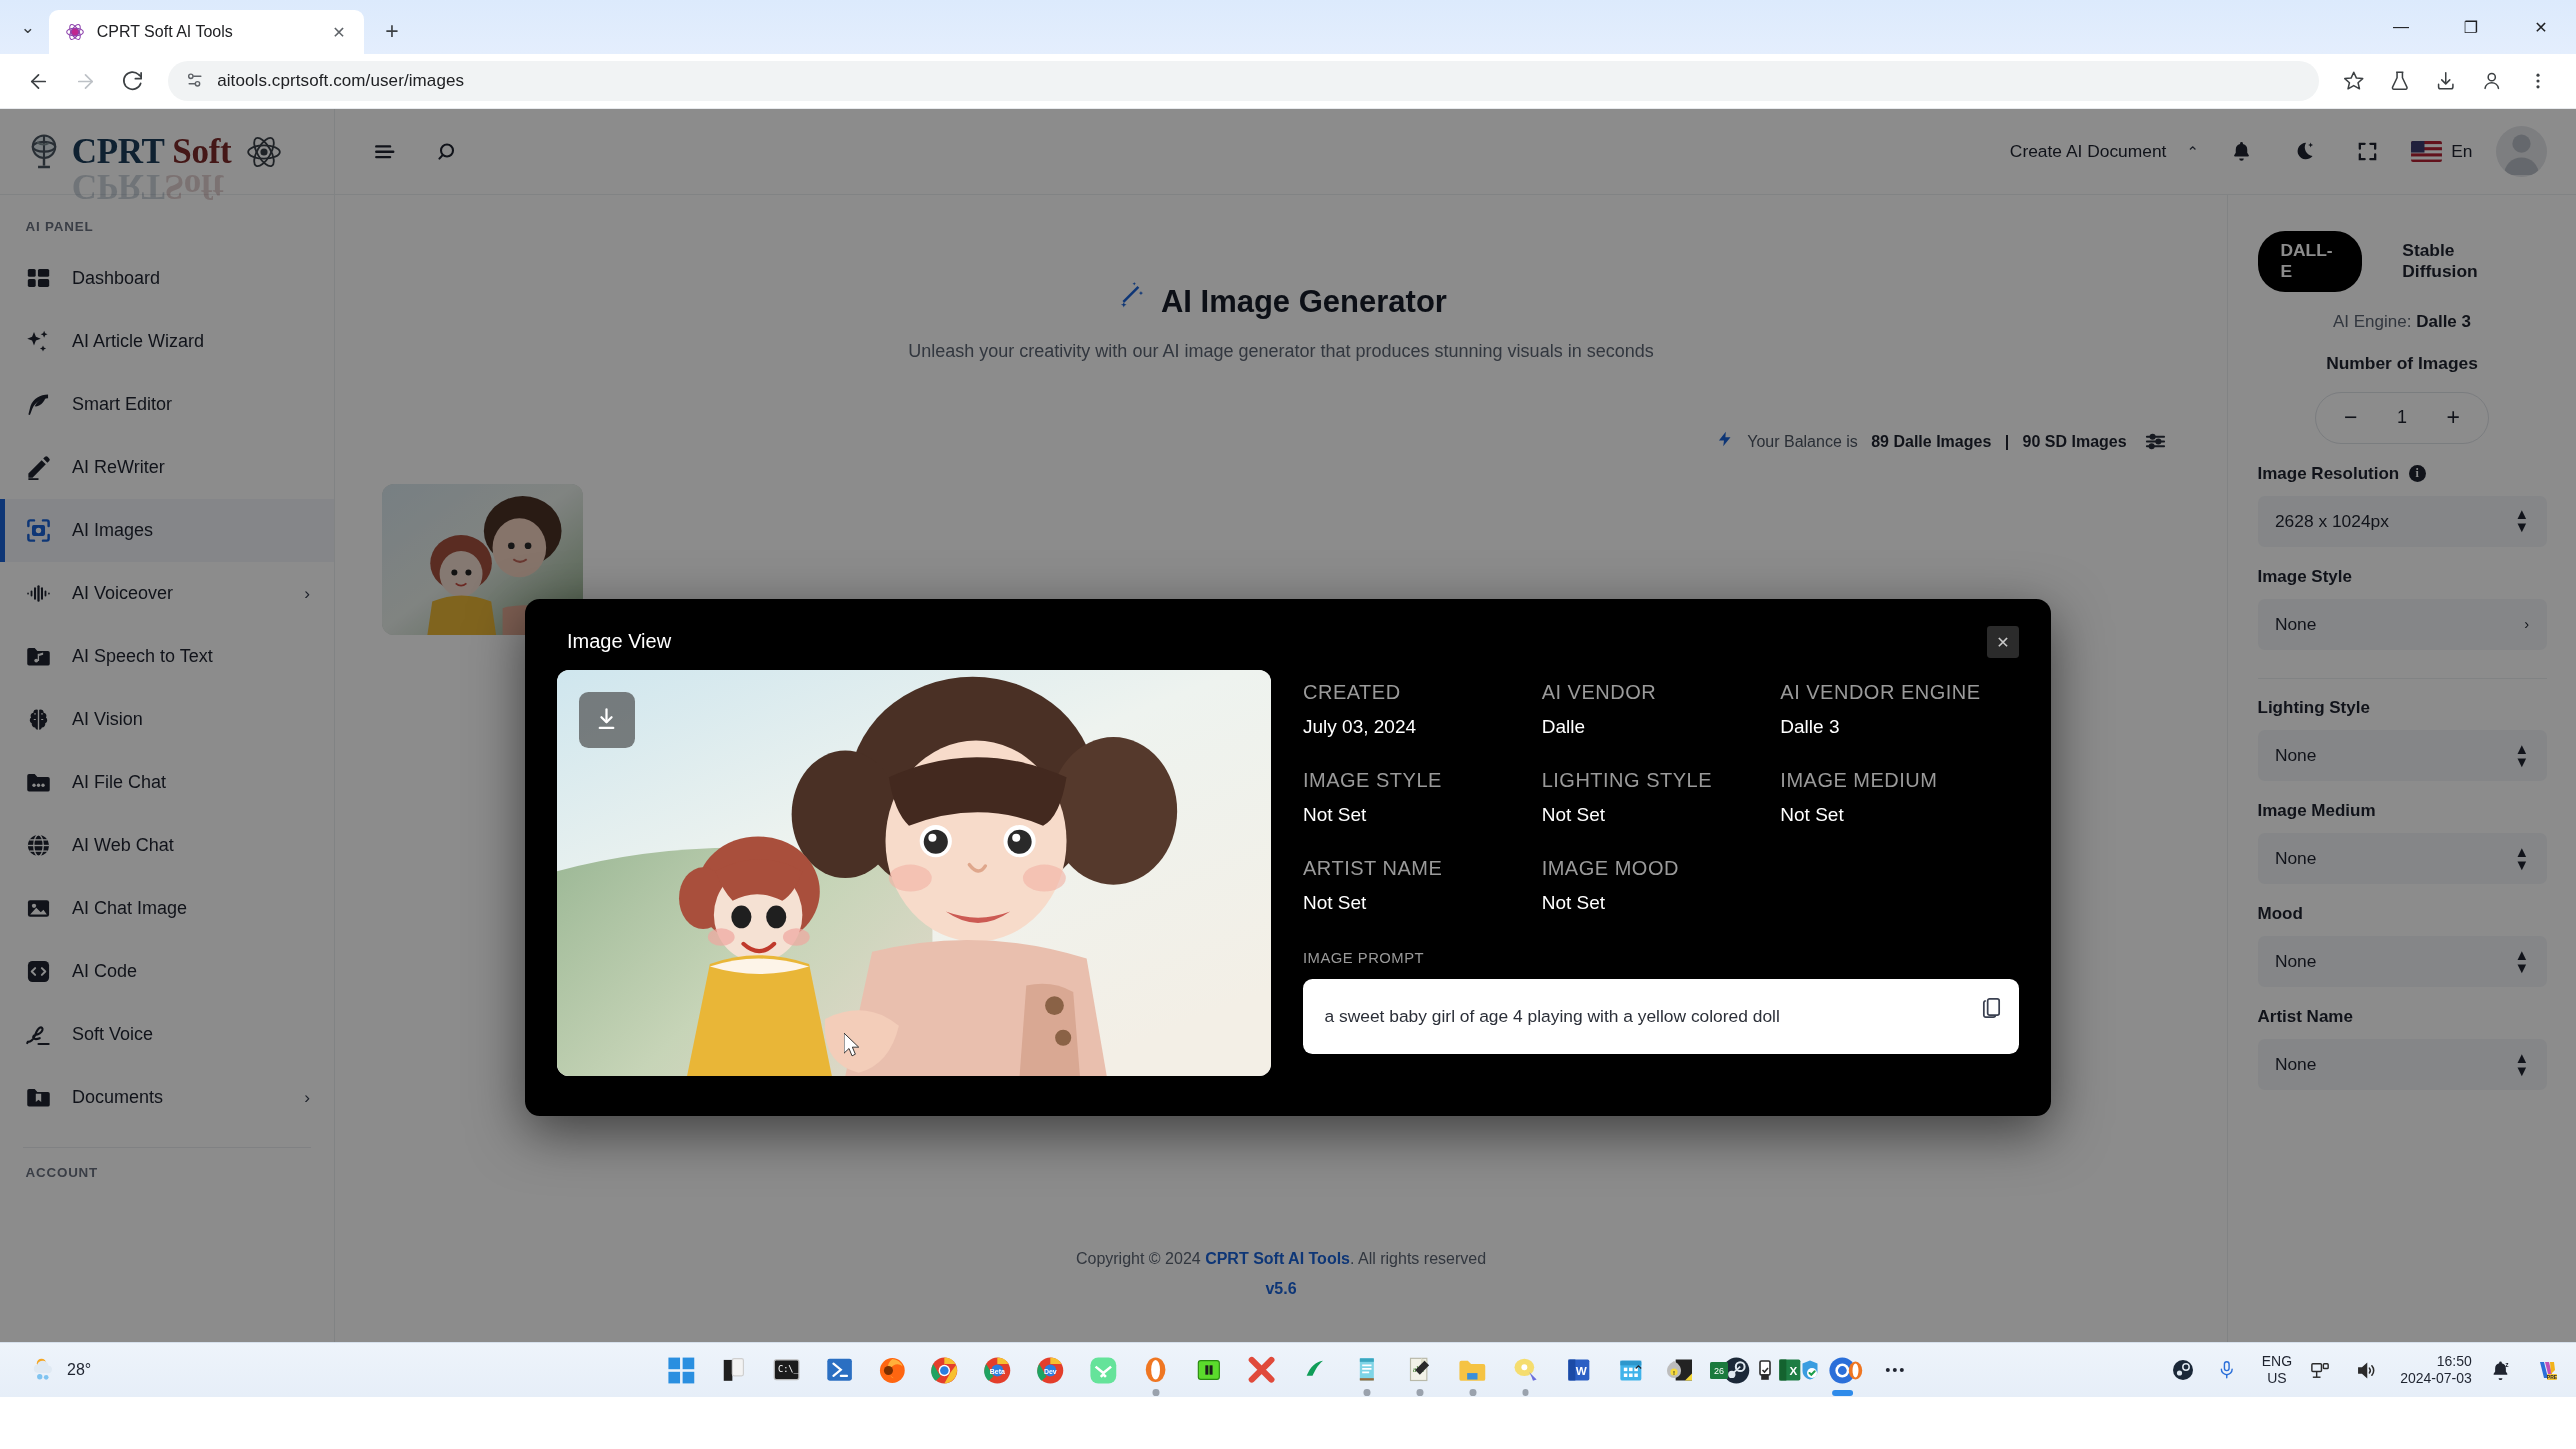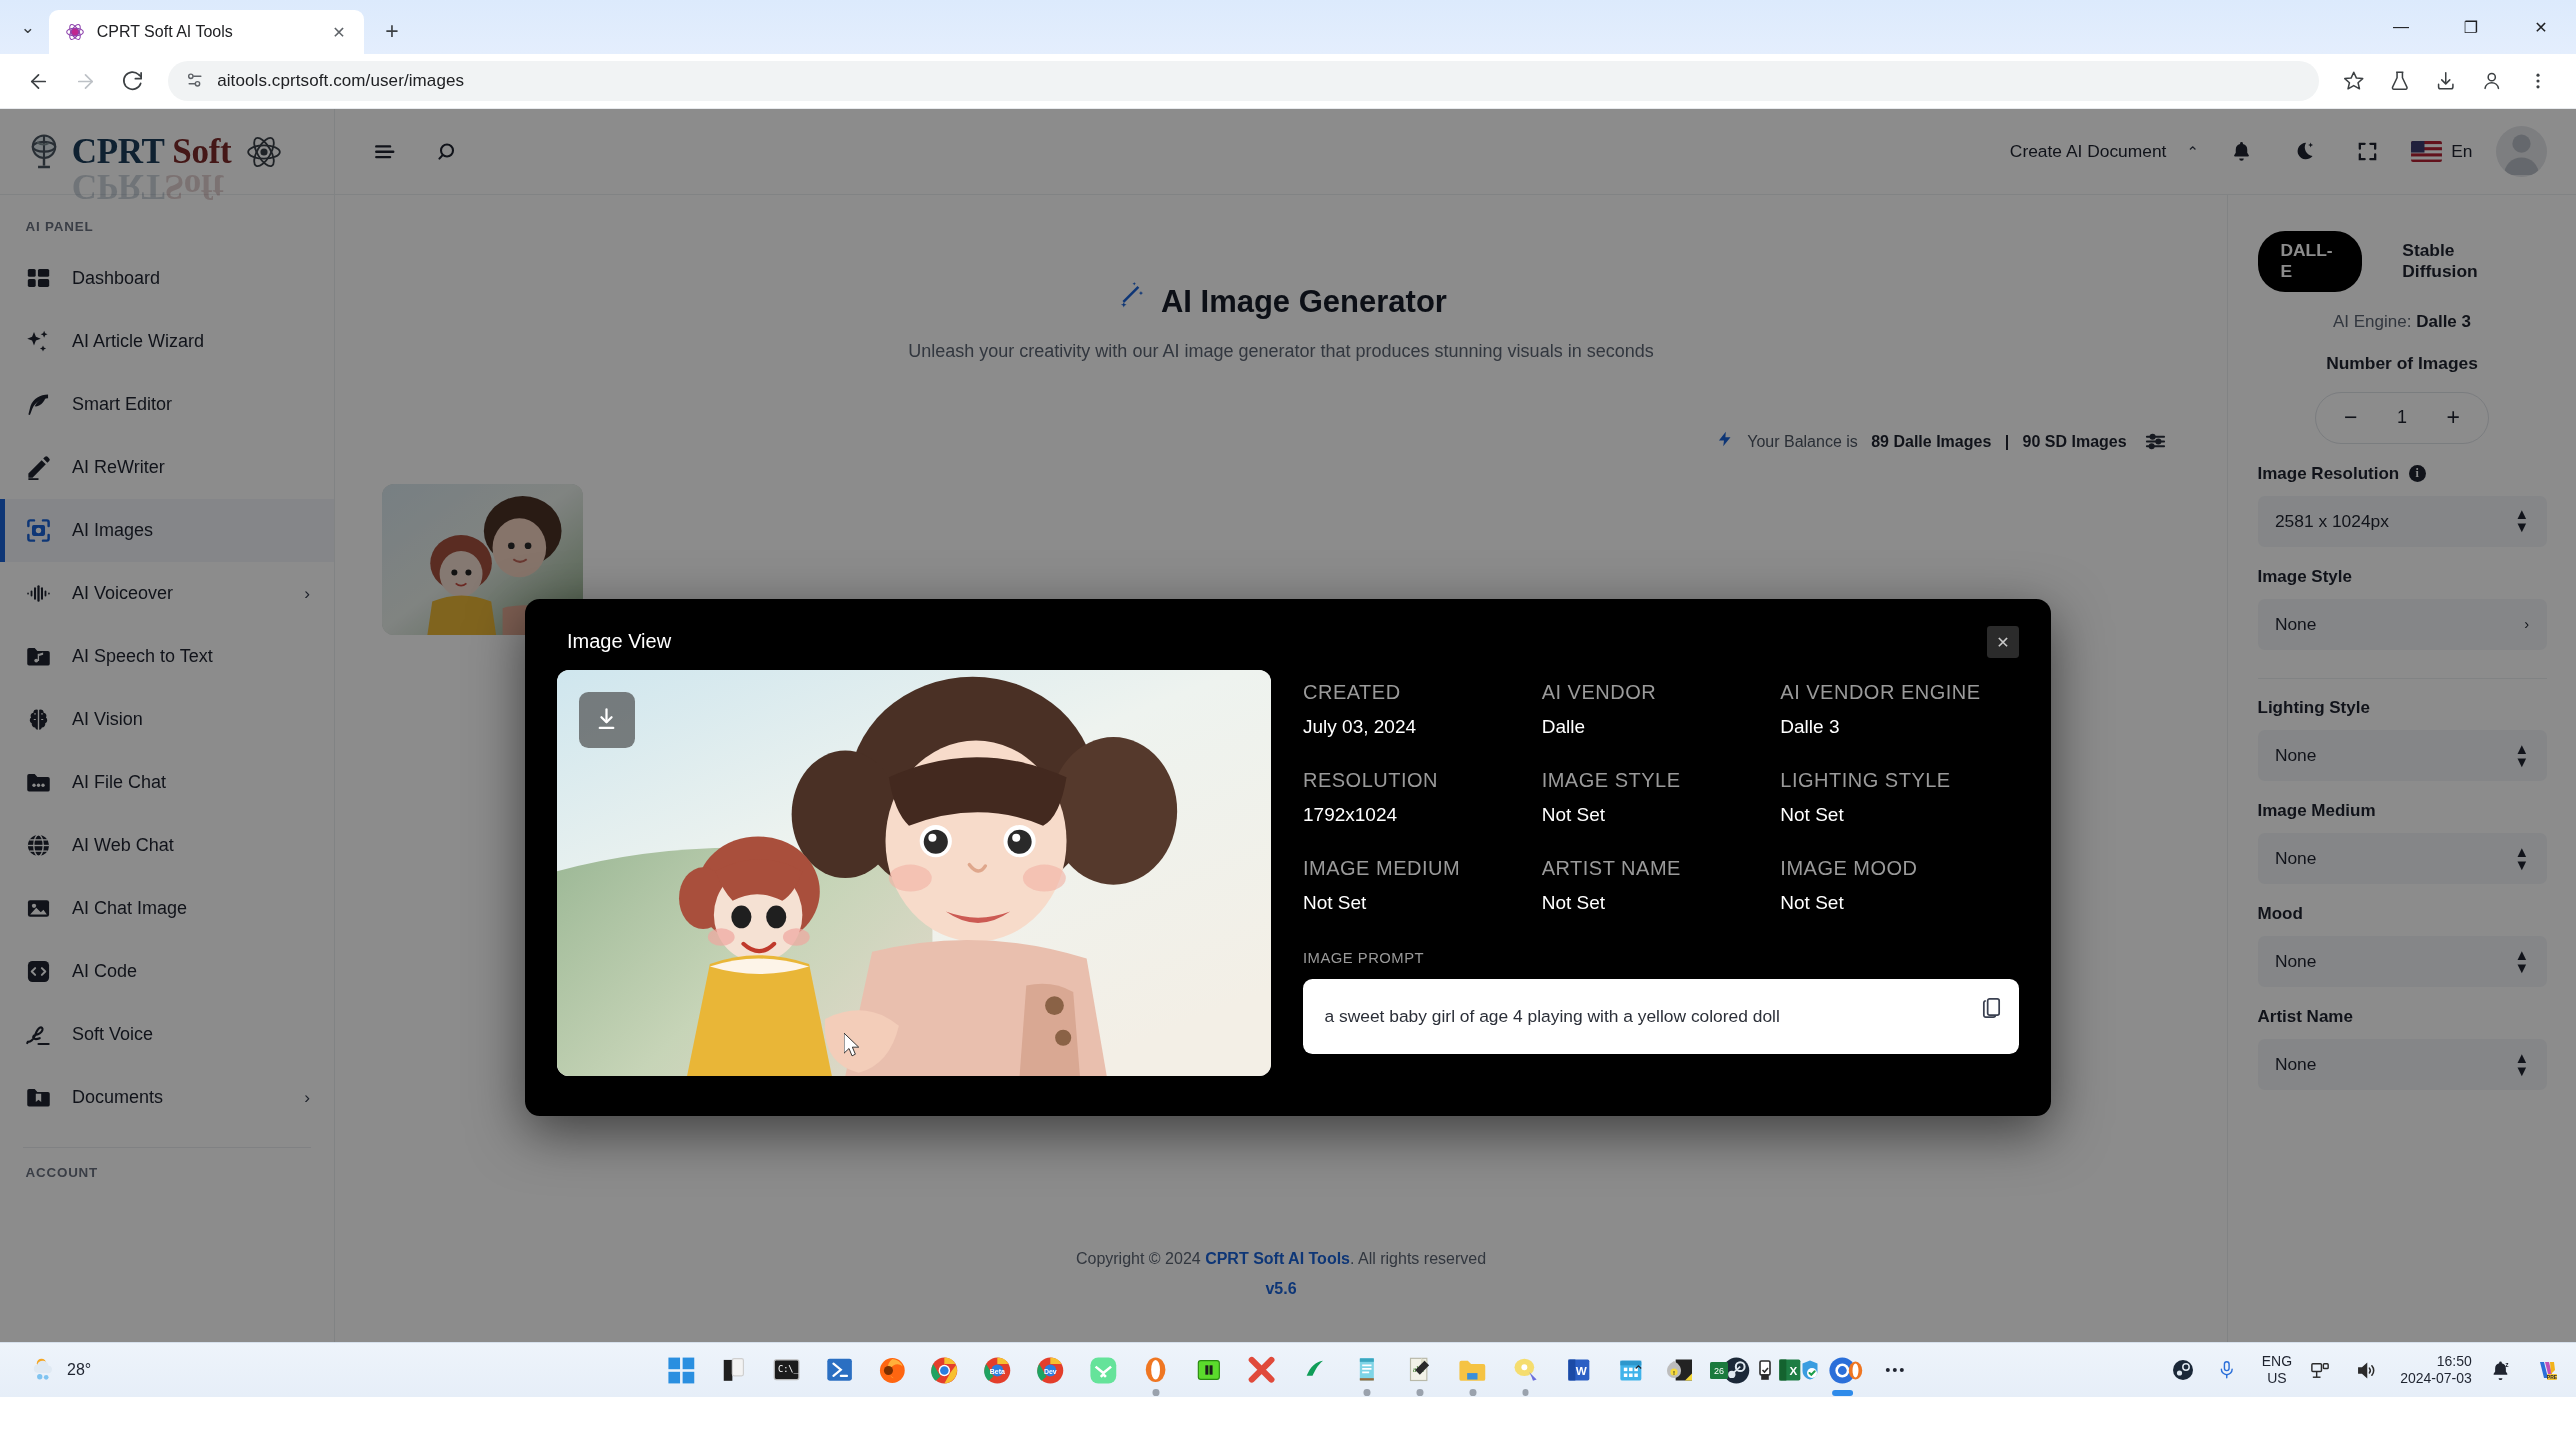--- a/index.html
+++ b/index.html
@@ -861,21 +861,21 @@
             <span class="stepper-val">1</span>
             <span class="stepper-btn">+</span>
           </div>
           <div id="settings-fields">
               <div class="field">
                 <div class="field-label">
                   <span>Image Resolution</span>
                   <span class="info-dot">i</span>
                 </div>
                 <div class="select">
-                  <span>2581 x 1024px</span>
+                  <span>2628 x 1024px</span>
                   <span class="arrows">▲<br>▼</span>
                 </div>
               </div>
               <div class="field">
                 <div class="field-label">
                   <span>Image Style</span>
                 </div>
                 <div class="select">
                   <span>None</span>
                   <span class="arrows">›</span>
@@ -1000,24 +1000,20 @@
             </div>
             <div class="meta-cell">
               <div class="meta-k">AI VENDOR</div>
               <div class="meta-v">Dalle</div>
             </div>
             <div class="meta-cell">
               <div class="meta-k">AI VENDOR ENGINE</div>
               <div class="meta-v">Dalle 3</div>
             </div>
             <div class="meta-cell">
-              <div class="meta-k">RESOLUTION</div>
-              <div class="meta-v">1792x1024</div>
-            </div>
-            <div class="meta-cell">
               <div class="meta-k">IMAGE STYLE</div>
               <div class="meta-v">Not Set</div>
             </div>
             <div class="meta-cell">
               <div class="meta-k">LIGHTING STYLE</div>
               <div class="meta-v">Not Set</div>
             </div>
             <div class="meta-cell">
               <div class="meta-k">IMAGE MEDIUM</div>
               <div class="meta-v">Not Set</div>

